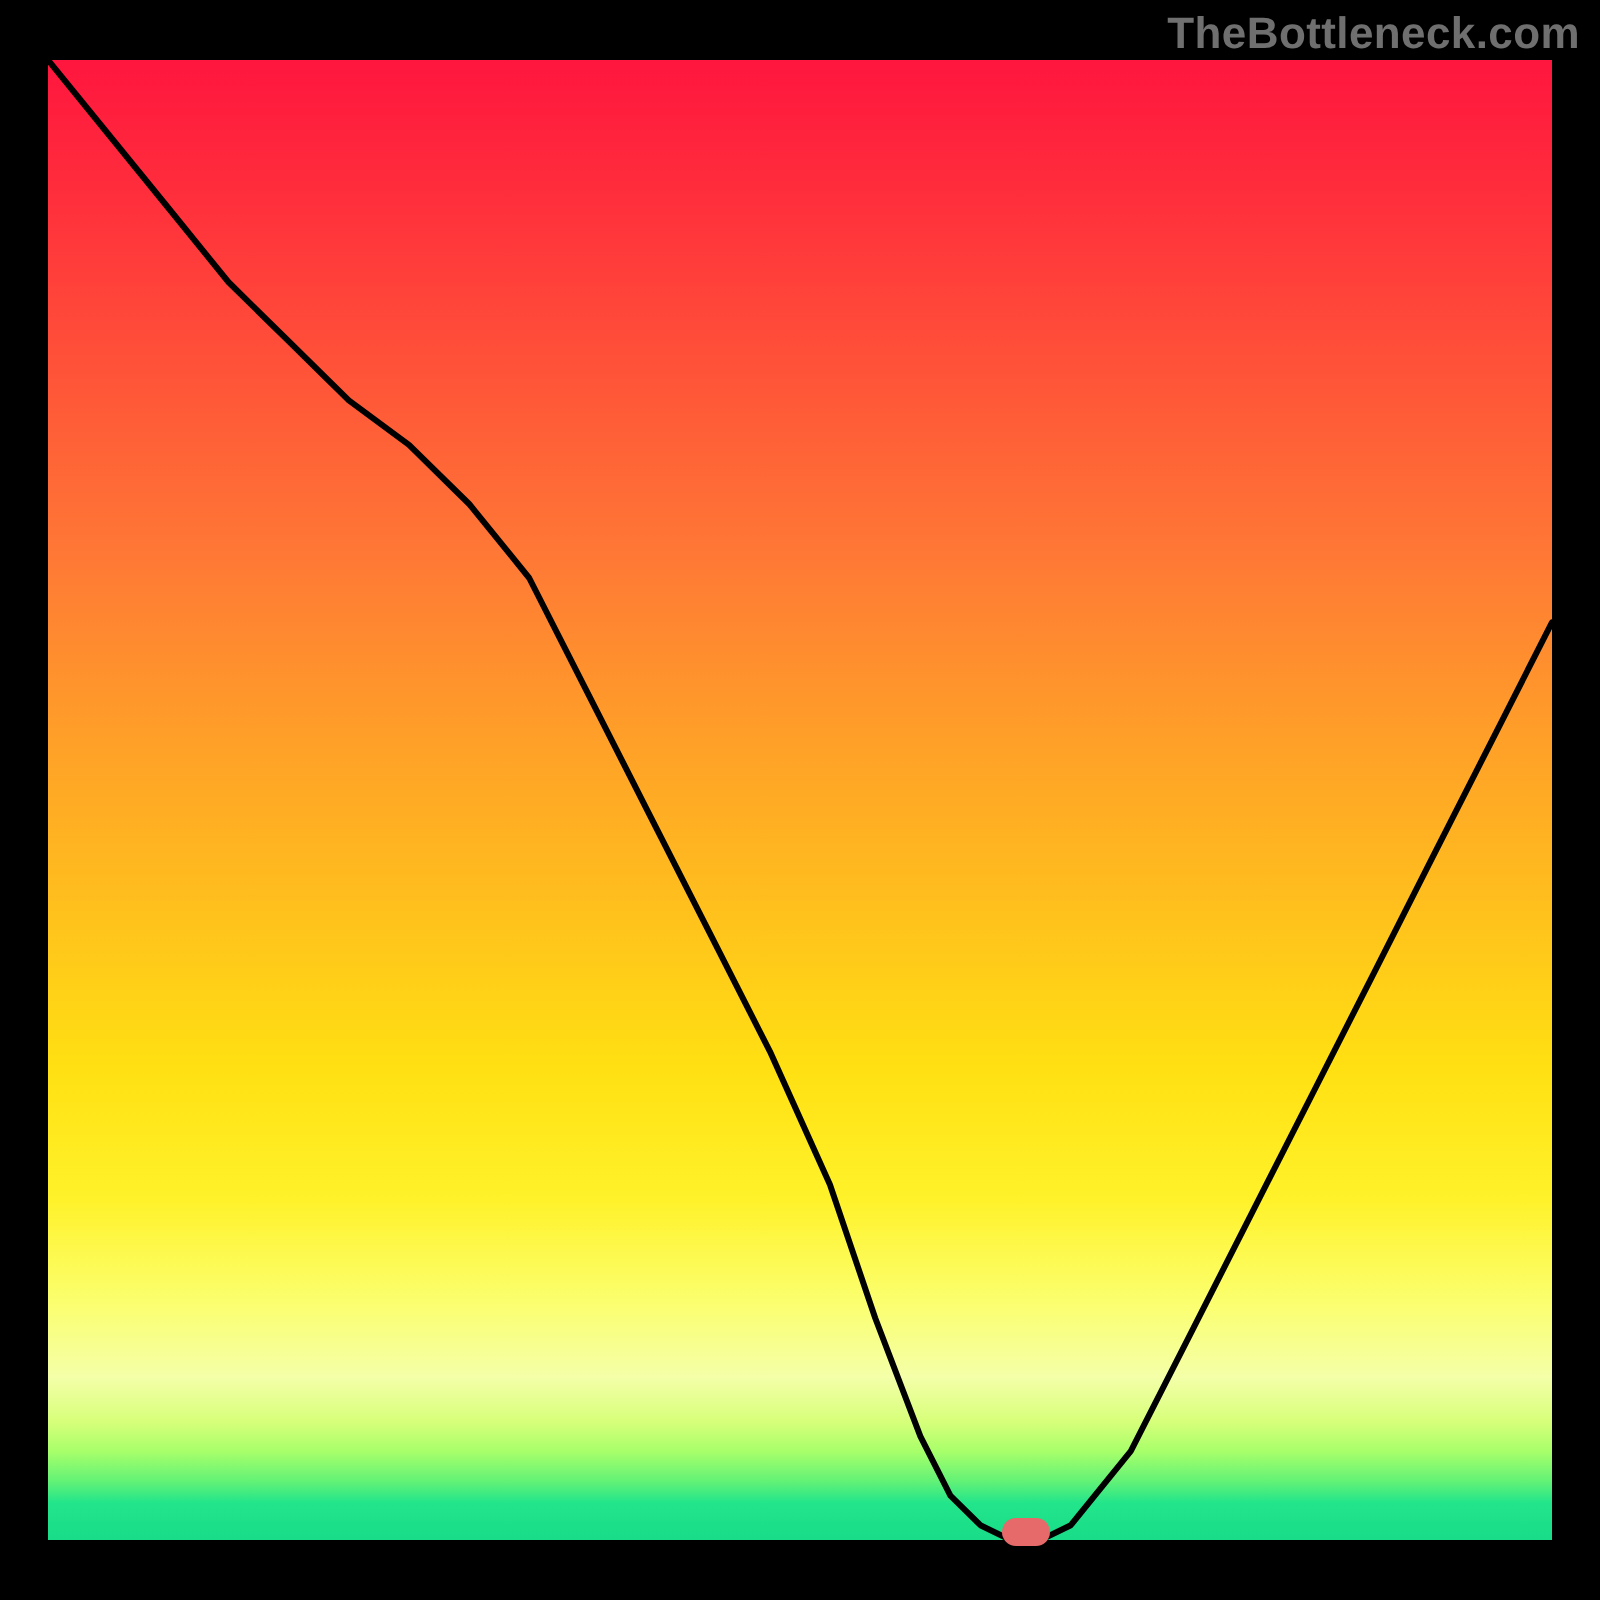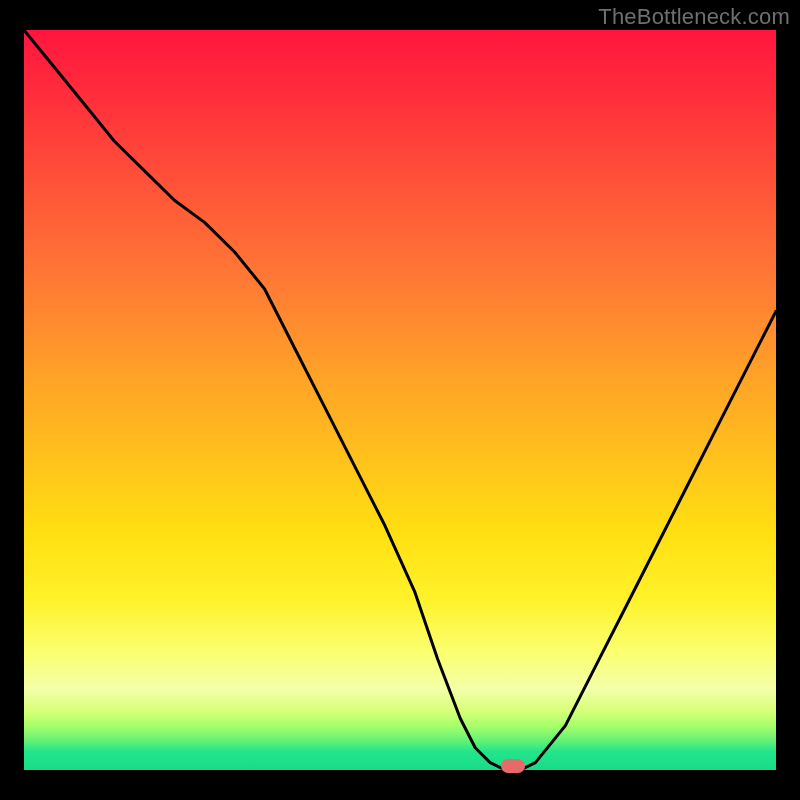--- a/index.html
+++ b/index.html
@@ -16,21 +16,21 @@
     width: 800px;
     height: 800px;
     background: #000;
   }
   .watermark {
     position: absolute;
     top: 4px;
     right: 10px;
     color: #6f6f6f;
     font-size: 22px;
-    font-weight: 400;
+    font-weight: 700;
     letter-spacing: 0.2px;
     z-index: 5;
   }
   .plot-outer {
     position: absolute;
     left: 24px;
     top: 30px;
     width: 752px;
     height: 740px;
     background: #000;

